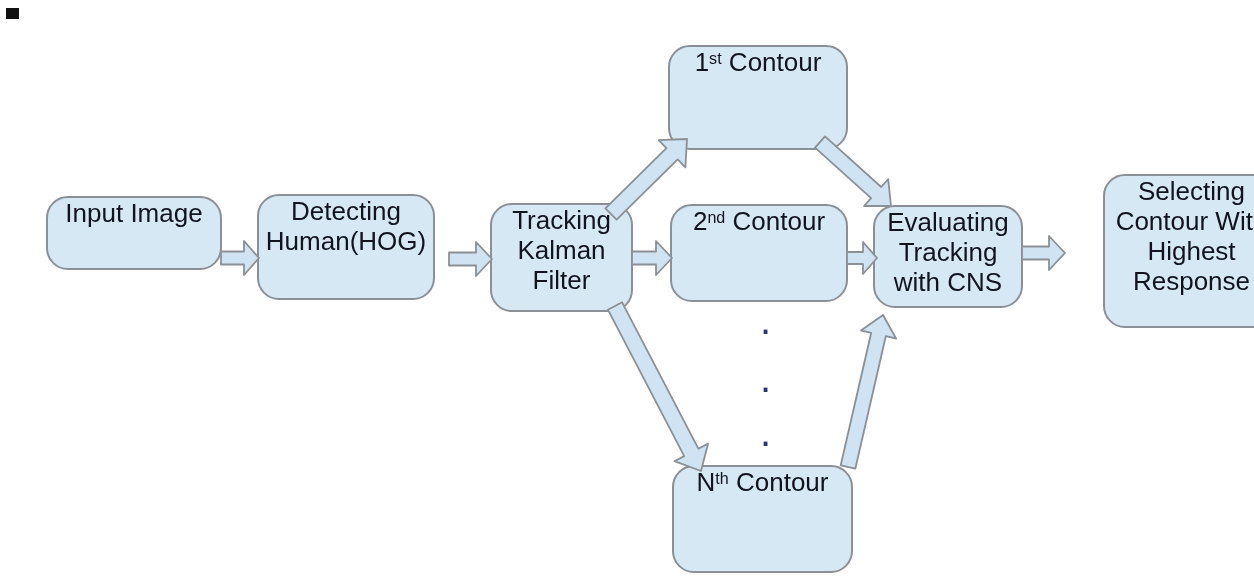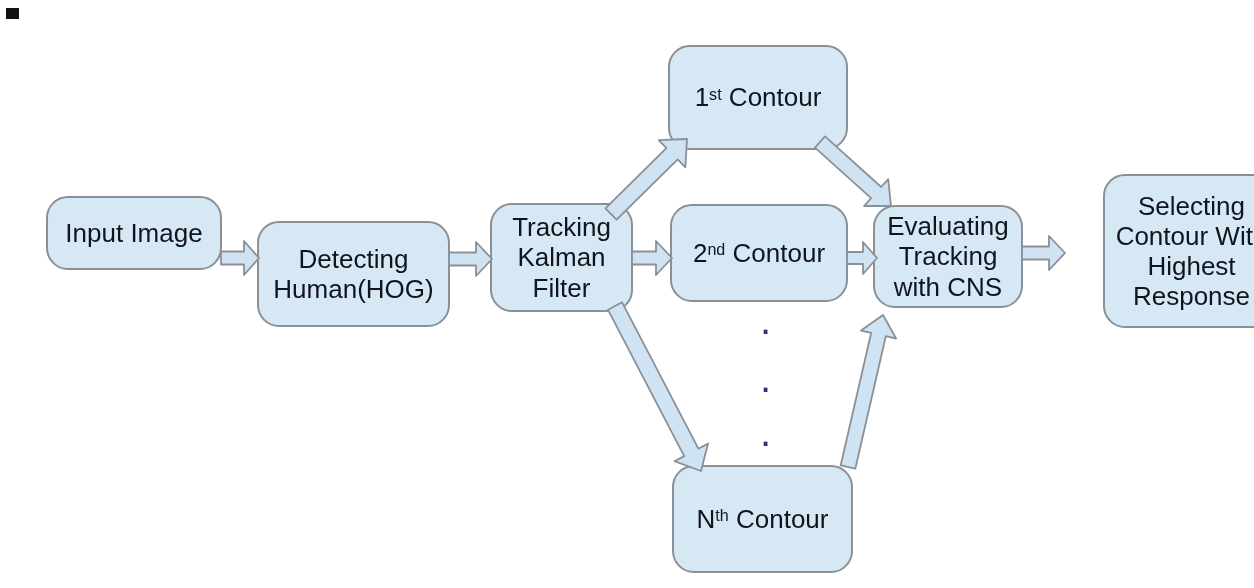--- a/index.html
+++ b/index.html
@@ -8,21 +8,21 @@
     position:relative;
     width:1254px;height:588px;
     background:var(--bg,#ffffff);
     overflow:hidden;
   }
   .box{
     position:absolute;
     background:var(--box-fill,#d7e8f5);
     border:2px solid var(--box-border,#8b9096);
     border-radius:22px;
-    display:flex;align-items:center;justify-content:center;
+    display:flex;justify-content:center;
     text-align:center;
     color:var(--text,#10141f);
     font-size:26px;
     line-height:1.16;
     box-sizing:border-box;
   }
   .box.r30{border-radius:22px;margin-left:40px;}
   .multiline{white-space:pre-line;}
   .supscript{
     font-size:62%;
@@ -56,21 +56,21 @@
 <body>
 
 <div id="canvas" style="--bg: #ffffff; --box-fill: #d7e8f5; --box-border: #8b9096; --arrow-fill: #cfe3f3; --arrow-border: #8b9096; --text: #10141f; --dot: #28357f; --corner-mark: #111111;">
 
   <div id="corner-mark"></div>
 
   <div class="box" style="left:46px;top:196px;width:176px;height:74px">
     <span class="multiline">Input Image</span>
   </div>
 
-  <div class="box" style="left:257px;top:221px;width:193px;height:106px">
+  <div class="box" style="left:257px;top:194px;width:178px;height:106px">
     <span class="multiline">Detecting
 Human(HOG)</span>
   </div>
 
   <div class="box" style="left:490px;top:203px;width:143px;height:109px">
     <span class="multiline">Tracking
 Kalman
 Filter</span>
   </div>
 

